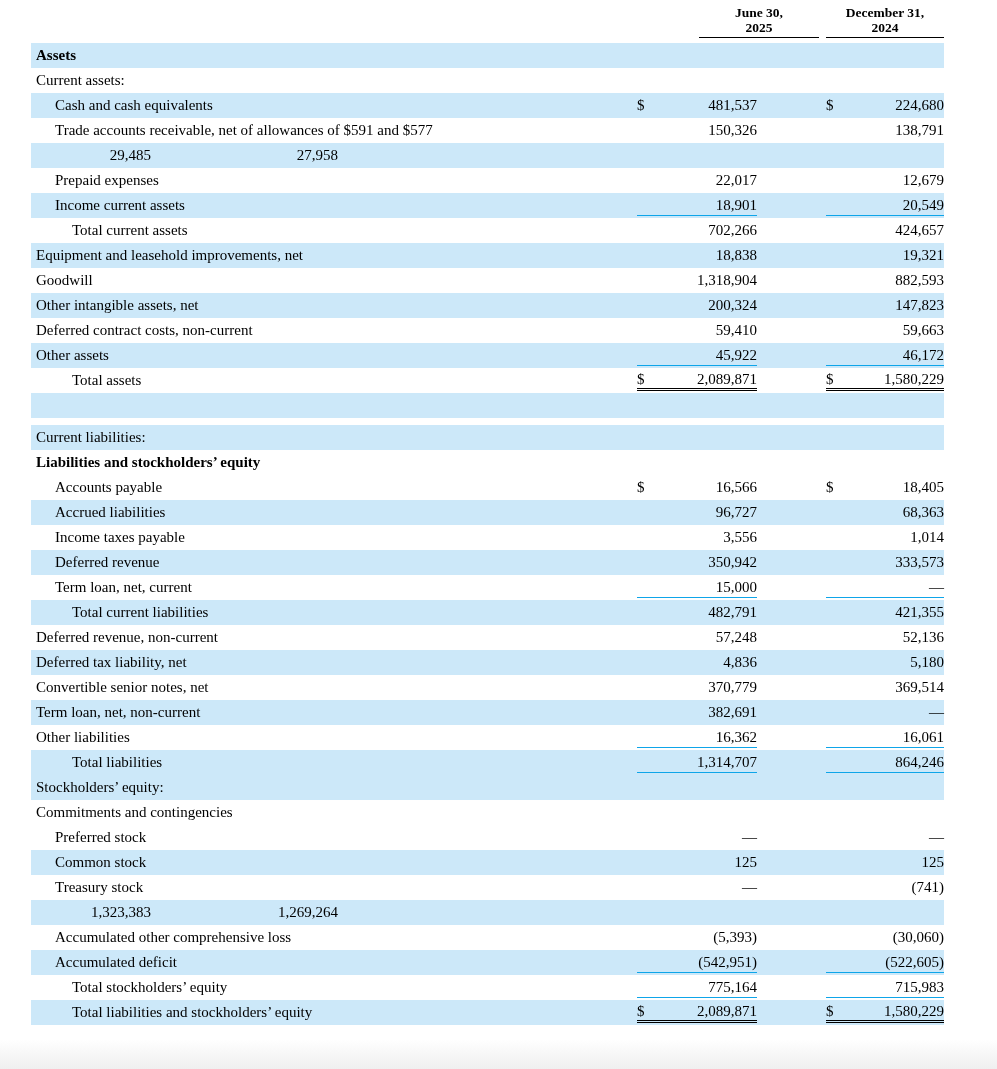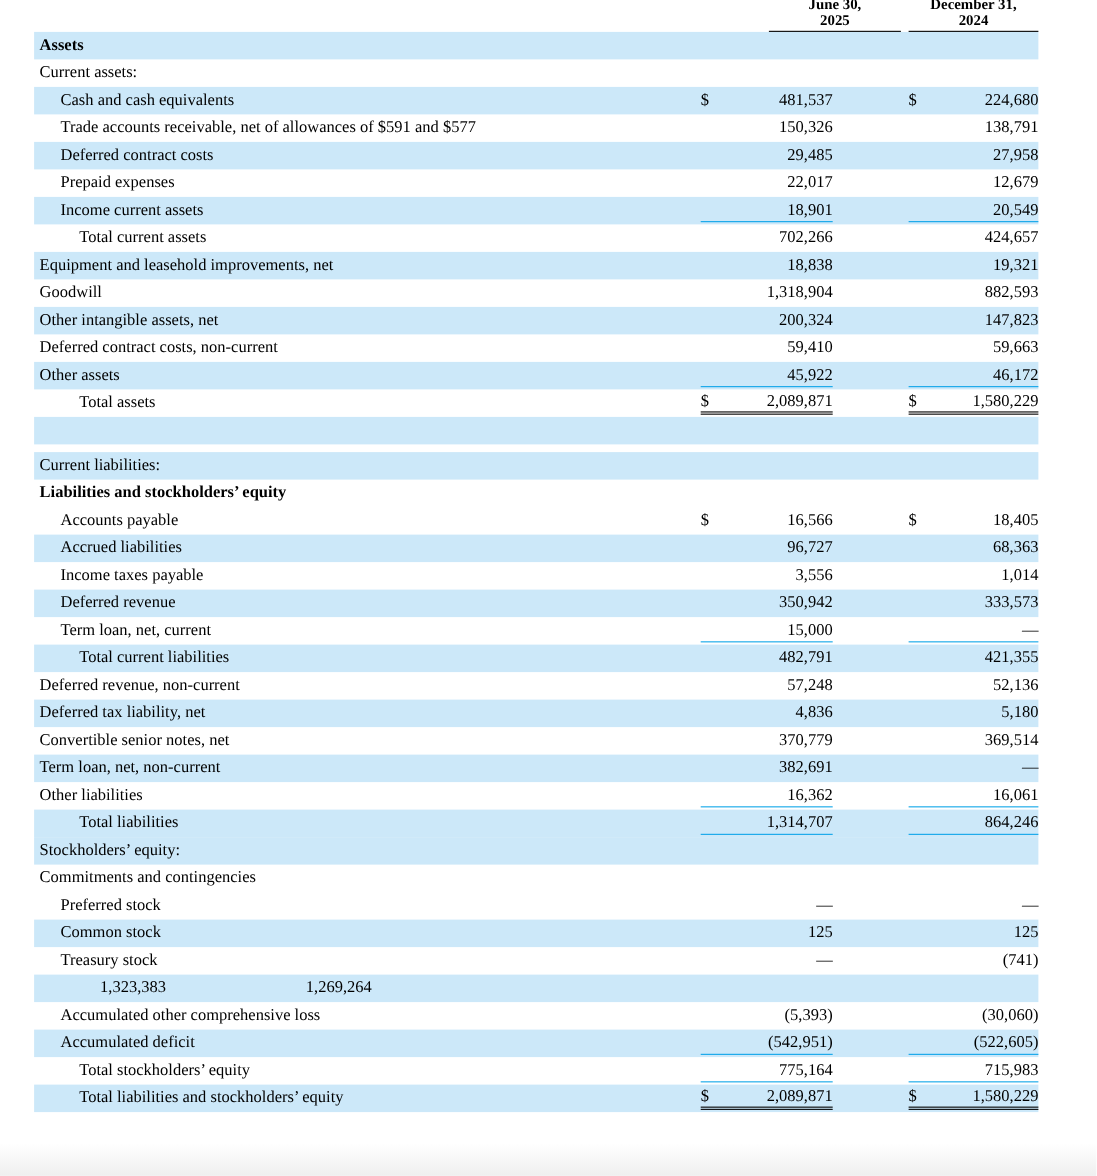--- a/index.html
+++ b/index.html
@@ -14,22 +14,22 @@
   }
   .table {
     position: absolute;
     left: 31px;
     top: 0;
     width: 913px;
   }
   
   .thead {
     display: flex;
-    align-items: flex-end;
-    height: 29px;
+    align-items: center;
+    height: 43px;
   }
   .thead .label-spacer { flex: 1; }
   .th {
     font-weight: bold;
     font-size: 13.5px;
     line-height: 15px;
     text-align: center;
     border-bottom: 1px solid #000;
     padding-bottom: 2px;
   }
@@ -129,21 +129,20 @@
             <span class="dollar"></span>
             <span class="num">150,326</span>
           </span>
           <span class="gap"></span>
           <span class="cell c2">
             <span class="dollar"></span>
             <span class="num">138,791</span>
           </span>
         </div>
         <div class="row shade">
-          <span class="lbl ind1">Deferred contract costs</span>
           <span class="cell c1">
             <span class="dollar"></span>
             <span class="num">29,485</span>
           </span>
           <span class="gap"></span>
           <span class="cell c2">
             <span class="dollar"></span>
             <span class="num">27,958</span>
           </span>
         </div>

